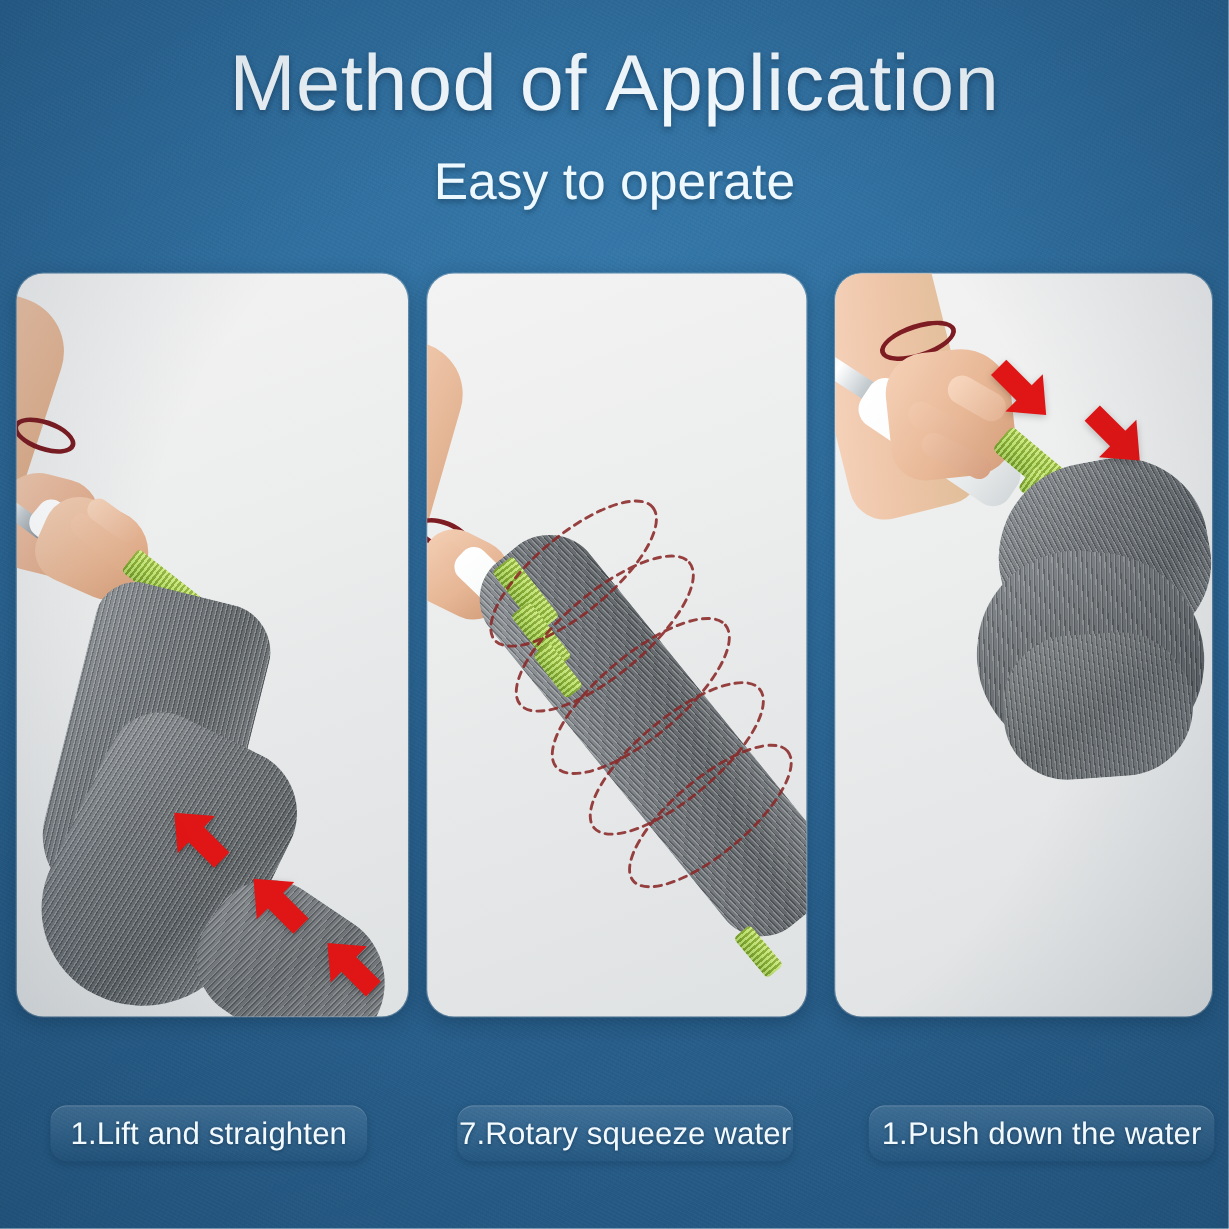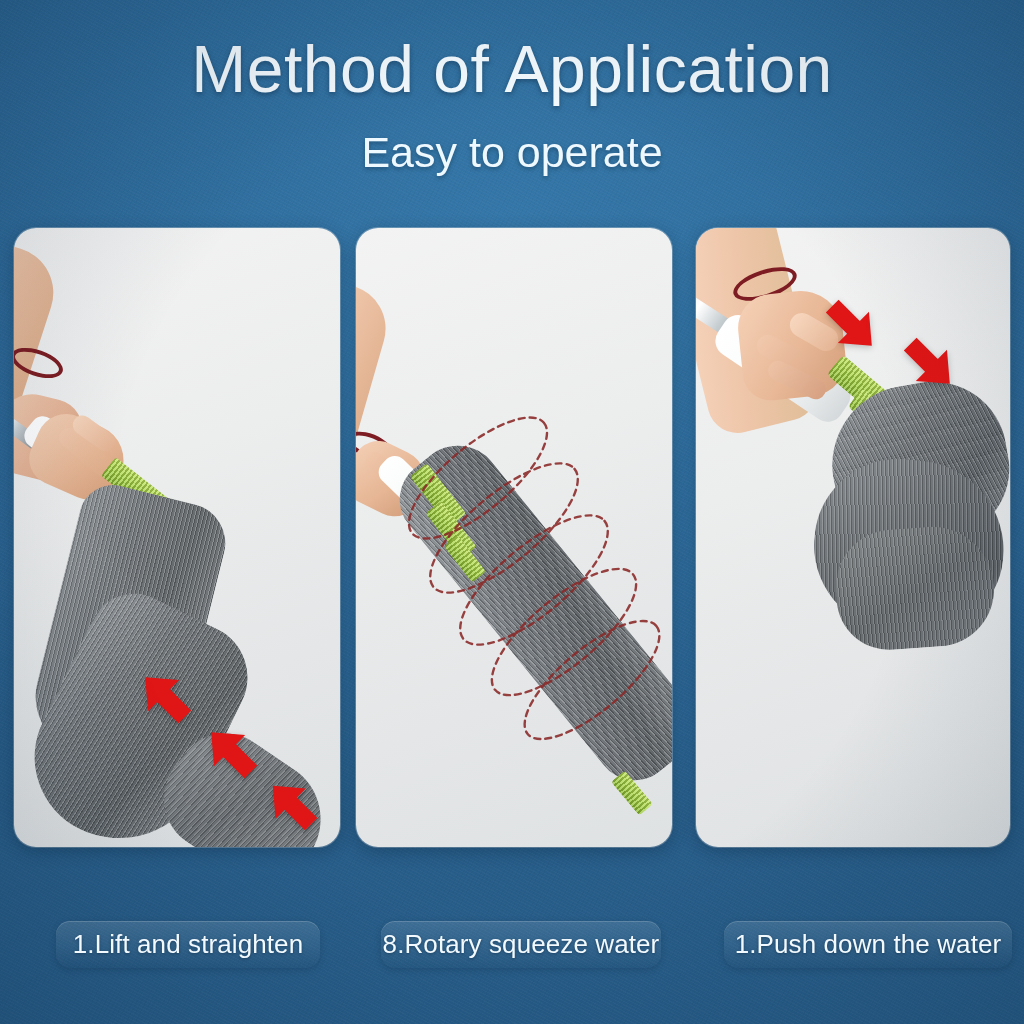--- a/index.html
+++ b/index.html
@@ -124,21 +124,21 @@
     border-radius:14px;
     color:#f2faff;
     font-size:26px;
     font-weight:400;
     letter-spacing:.1px;
     white-space:nowrap;
     background:linear-gradient(180deg, rgba(255,255,255,.115) 0%, rgba(255,255,255,.050) 52%, rgba(0,0,0,.040) 100%);
     box-shadow:inset 0 1px 0 rgba(255,255,255,.16), 0 2px 6px rgba(8,32,54,.22);
     text-shadow:0 1px 3px rgba(6,28,48,.45);
   }
-  #caption-1 { left:56px;  width:264px; }
+  #caption-1 { left:42px;  width:264px; }
   #caption-2 { left:381px; width:280px; }
   #caption-3 { left:724px; width:288px; }
 </style>
 </head>
 <body>
 
 <div id="poster">
 
   <div id="bg-texture"></div>
 
@@ -354,17 +354,17 @@
         </svg>
       </div>
 
     </div>
   </div>
 
   <div id="bg-vignette"></div>
 
   <div class="caption" id="caption-1">1.Lift and straighten</div>
 
-  <div class="caption" id="caption-2">8.Rotary squeeze water</div>
+  <div class="caption" id="caption-2">7.Rotary squeeze water</div>
 
   <div class="caption" id="caption-3">1.Push down the water</div>
 
 </div>
 
 </body></html>

